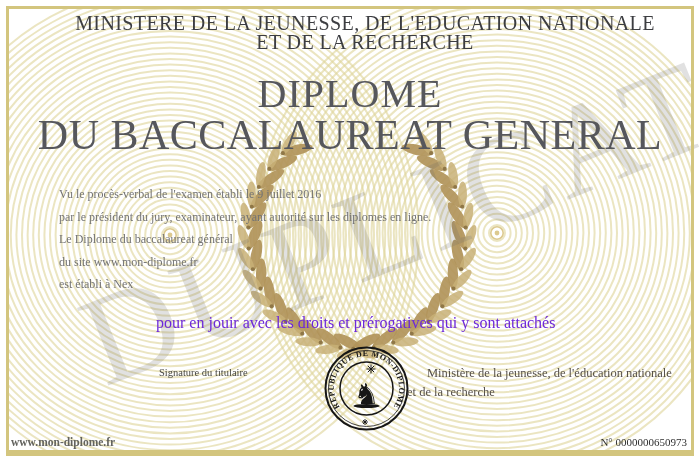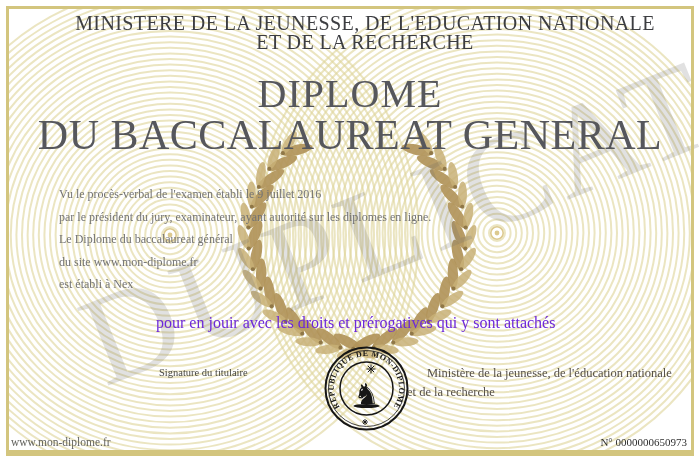--- a/index.html
+++ b/index.html
@@ -18,21 +18,21 @@
   .hdr{font-size:20px;color:#3c3d41;letter-spacing:0.4px;padding-left:15px;}
   .hdr1{top:12px;} .hdr2{top:31px;}
   .title1{top:70px;font-size:40px;color:#56575c;letter-spacing:1px;}
   .title2{top:111px;font-size:42px;color:#56575c;letter-spacing:0.5px;}
   .bodyblock{position:absolute;left:59px;top:183px;z-index:5;font-size:12px;
              line-height:22.6px;color:#737373;}
   .rights{left:112px;top:314px;font-size:16px;color:#6d28d9;margin-left:44px;}
   .sig{left:159px;top:367px;font-size:10.5px;color:#45453f;}
   .min1{left:407px;top:366px;font-size:12.5px;color:#554f49;margin-left:20px;}
   .min2{left:407px;top:385px;font-size:12.5px;color:#554f49;}
-  .url{left:11px;top:436px;font-size:11.5px;color:#63635e;}
+  .url{left:11px;top:436px;font-size:11.5px;color:#63635e;font-weight:bold;}
   .serial{right:13px;top:436px;font-size:11px;color:#2e2e2e;}
 </style>
 </head>
 <body>
 
 <div class="page">
 
   <svg class="deco" width="700" height="460" viewBox="0 0 700 460">
     <defs>
       <clipPath id="innerClip">

